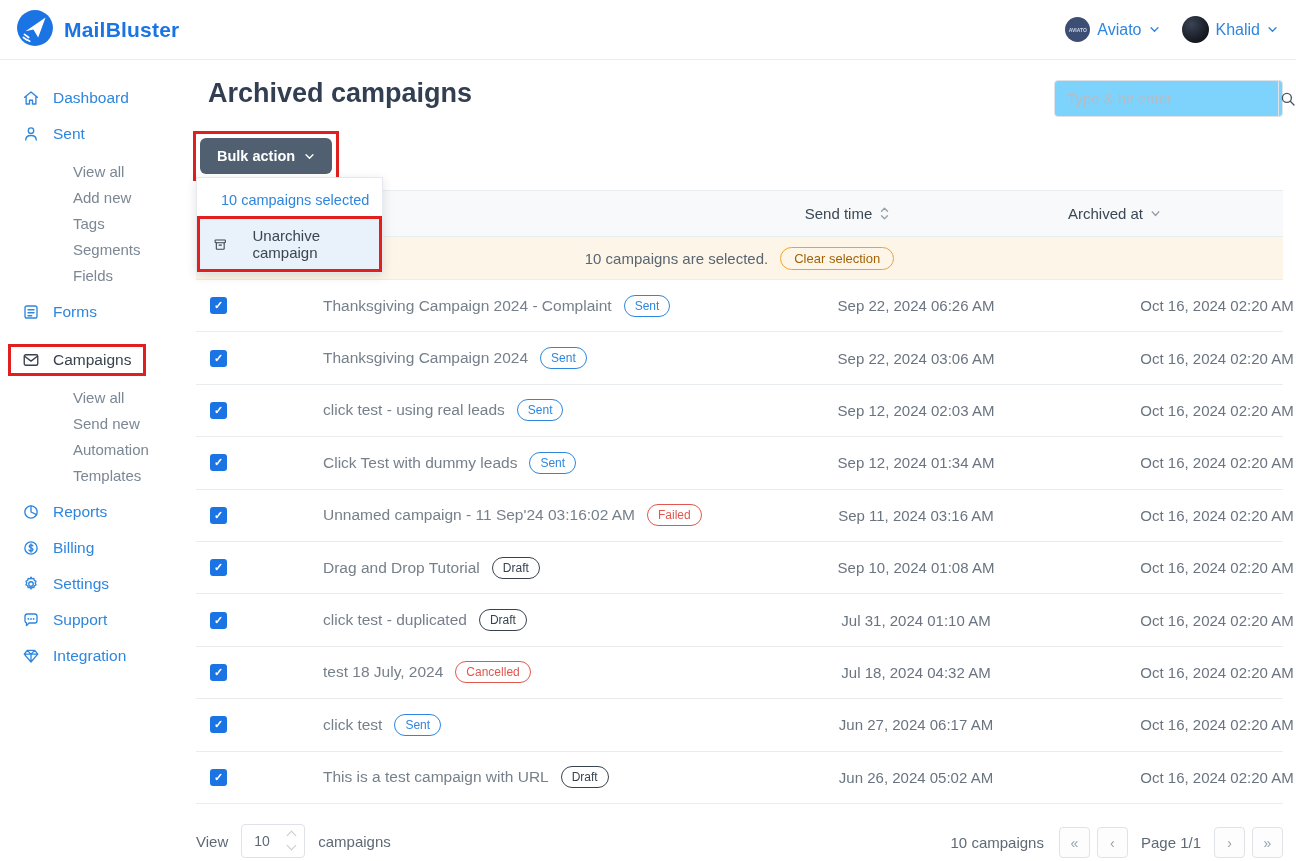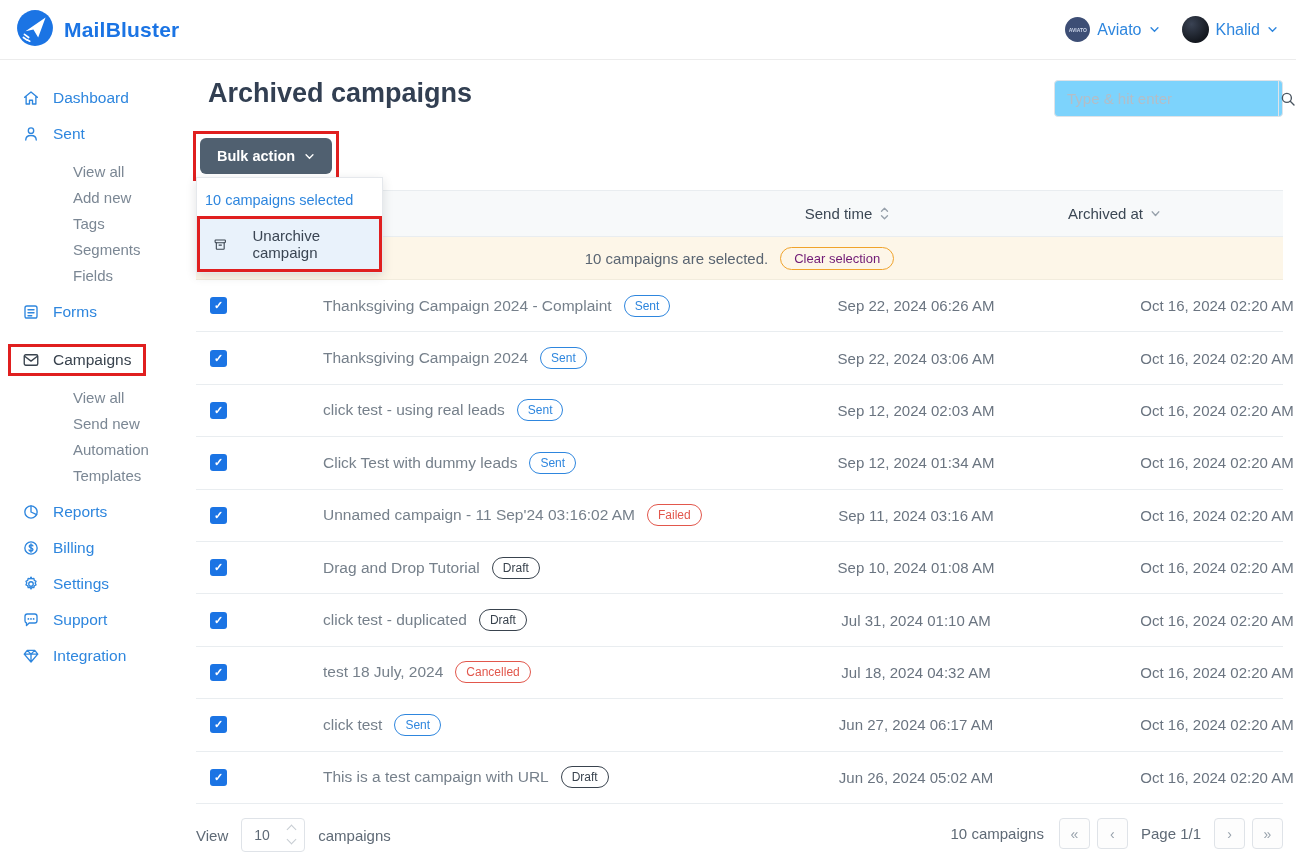--- a/index.html
+++ b/index.html
@@ -44,55 +44,55 @@
     cursor:pointer; background:transparent; border-top:none;border-right:none;border-bottom:none; }
 
   
   .bulk-annot { position:absolute; top:71px; left:-3px; border:3px solid #e01f1f; padding:4px; display:inline-block; }
   .bulk-btn { display:flex; align-items:center; gap:9px; background:#506070; color:#fff; border:none;
     font-size:14.5px; font-weight:bold; padding:10px 17px; border-radius:6px; cursor:pointer;
     font-family:"Liberation Sans", sans-serif; }
 
   .dropdown { position:absolute; top:117px; left:0; width:187px; background:#fff; border:1px solid #e5e8ec;
     box-shadow:0 3px 10px rgba(40,50,60,.14); z-index:20; padding-top:7px; }
-  .dd-info { padding:7px 10px 8px 8px; color:#2e86de; font-size:14.5px; }
+  .dd-info { padding:7px 10px 8px 24px; color:#2e86de; font-size:14.5px; }
   .dd-item { display:flex; align-items:center; gap:25px; background:#e9f2fb; border:3px solid #e01f1f;
     padding:8px 10px 8px 13px; color:#3a4553; font-size:15px; cursor:pointer; }
 
   
   .table { position:absolute; top:130px; left:0; width:1087px; }
   .grid-row { display:grid; grid-template-columns:48px 452px 304px 230px 1fr; align-items:center; }
   .thead { height:47px; background:#f7f9fa; border-top:1px solid #e9edf0; border-bottom:1px solid #e9edf0;
     color:#3b4754; font-size:15px; }
   .th-c { display:flex; align-items:center; justify-content:center; gap:6px; cursor:pointer; }
   .banner { height:43px; background:#fdf6e8; display:flex; align-items:center; justify-content:center; gap:12px;
     border-bottom:1px solid #f2ecdd; }
   .banner-text { color:#5a6572; font-size:15px; }
-  .clear-btn { border:1.5px solid #f0a32b; color:#701a75; background:transparent; border-radius:12px;
+  .clear-btn { border:1.5px solid #f0a32b; color:#a16207; background:transparent; border-radius:12px;
     font-size:13px; padding:3px 13px; cursor:pointer; font-family:"Liberation Sans", sans-serif; }
   .trow { height:52.4px; border-bottom:1px solid #e9edf0; background:#fff;gap:34px; }
   .c-check { padding-left:14px; }
   .checkbox { width:17px; height:17px; background:#1b74e4; border-radius:3px; display:flex; align-items:center;
     justify-content:center; cursor:pointer; }
   .checkbox::after { content:"\2713"; color:#fff; font-size:11px; font-weight:bold; }
   .c-name { display:flex; align-items:center; gap:12px; padding-left:45px; }
   .cname { color:#76808b; font-size:15.5px; cursor:pointer; }
   .badge { font-size:12px; padding:3px 10px; border-radius:11px; border:1px solid; background:#fff; }
   .badge.sent { color:#2e86de; border-color:#2e86de; }
   .badge.failed, .badge.cancelled { color:#e2574c; border-color:#e2574c; }
   .badge.draft { color:#39434e; border-color:#39434e; }
   .c-send, .c-arch { text-align:center; color:#6a7480; font-size:15px; }
   .c-act { display:flex; justify-content:center; }
   .dots { width:31px; height:28px; border:1px solid #e0e4e8; border-radius:4px; background:#fff; color:#555;
     cursor:pointer; font-size:13px; line-height:1; }
   .dots::before { content:"\2022\2022\2022"; letter-spacing:1px; }
 
   
   .tfoot { position:absolute; top:758px; left:0; width:1087px; height:40px; display:flex;
-    align-items:flex-start; justify-content:space-between; }
+    align-items:flex-end; justify-content:space-between; }
   .foot-left { display:flex; align-items:center; gap:13px; color:#5f6a76; font-size:15px; }
   .per-page { position:relative; width:64px; height:34px; border:1px solid #dfe3e8; border-radius:4px; }
   .per-page input { width:100%; height:100%; border:none; outline:none; padding-left:12px; font-size:14px;
     color:#5f6a76; background:transparent; font-family:"Liberation Sans", sans-serif; }
   .spin { position:absolute; right:9px; top:7px; display:flex; flex-direction:column; gap:3px; cursor:pointer; }
   .spin i { display:block; width:7px; height:7px; border:solid #c6ccd2; border-width:0 1.5px 1.5px 0; }
   .spin .up { transform:rotate(-135deg); }
   .spin .dn { transform:rotate(45deg); }
   .foot-right { display:flex; align-items:center; gap:7px; color:#5f6a76; font-size:15px; }
   .count { margin-right:8px; }

